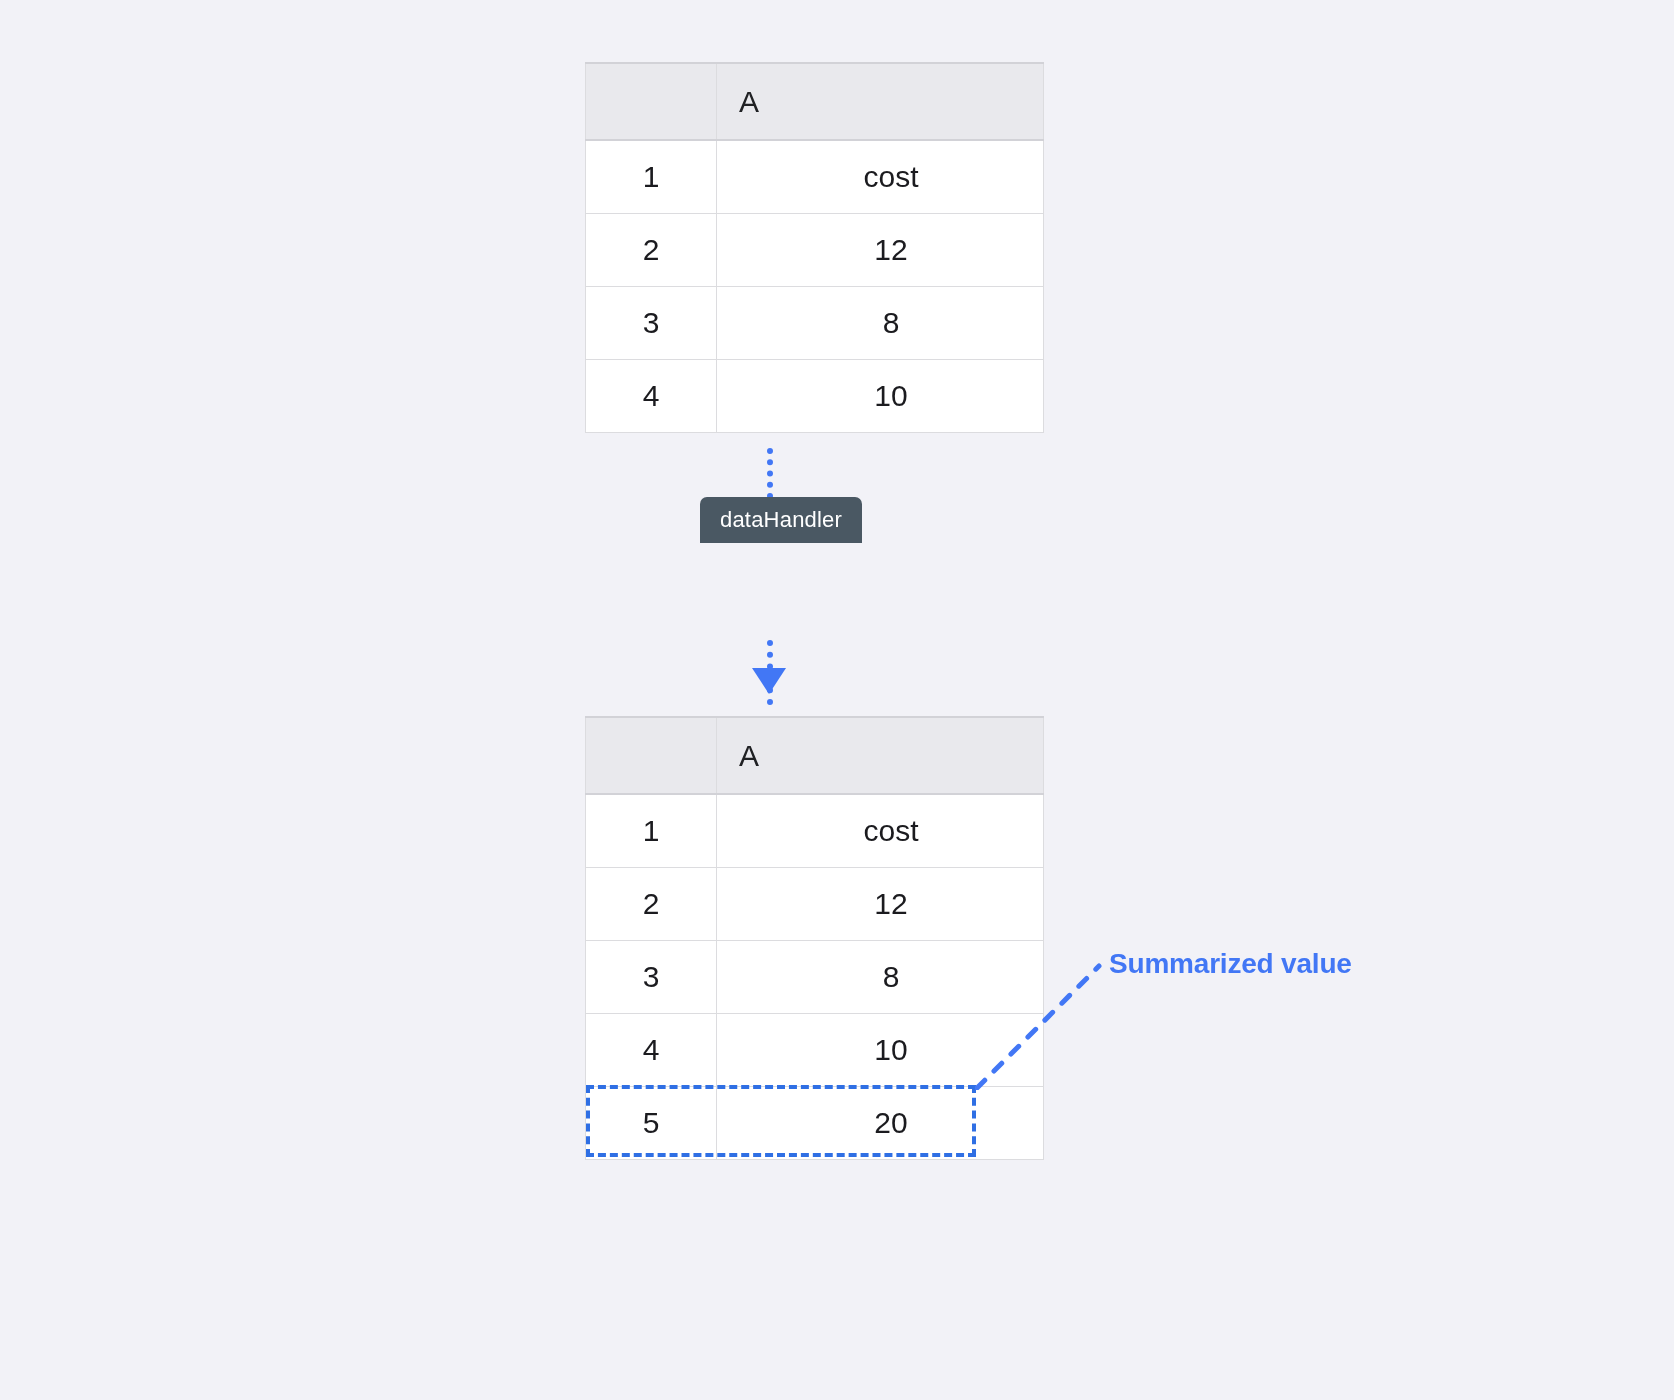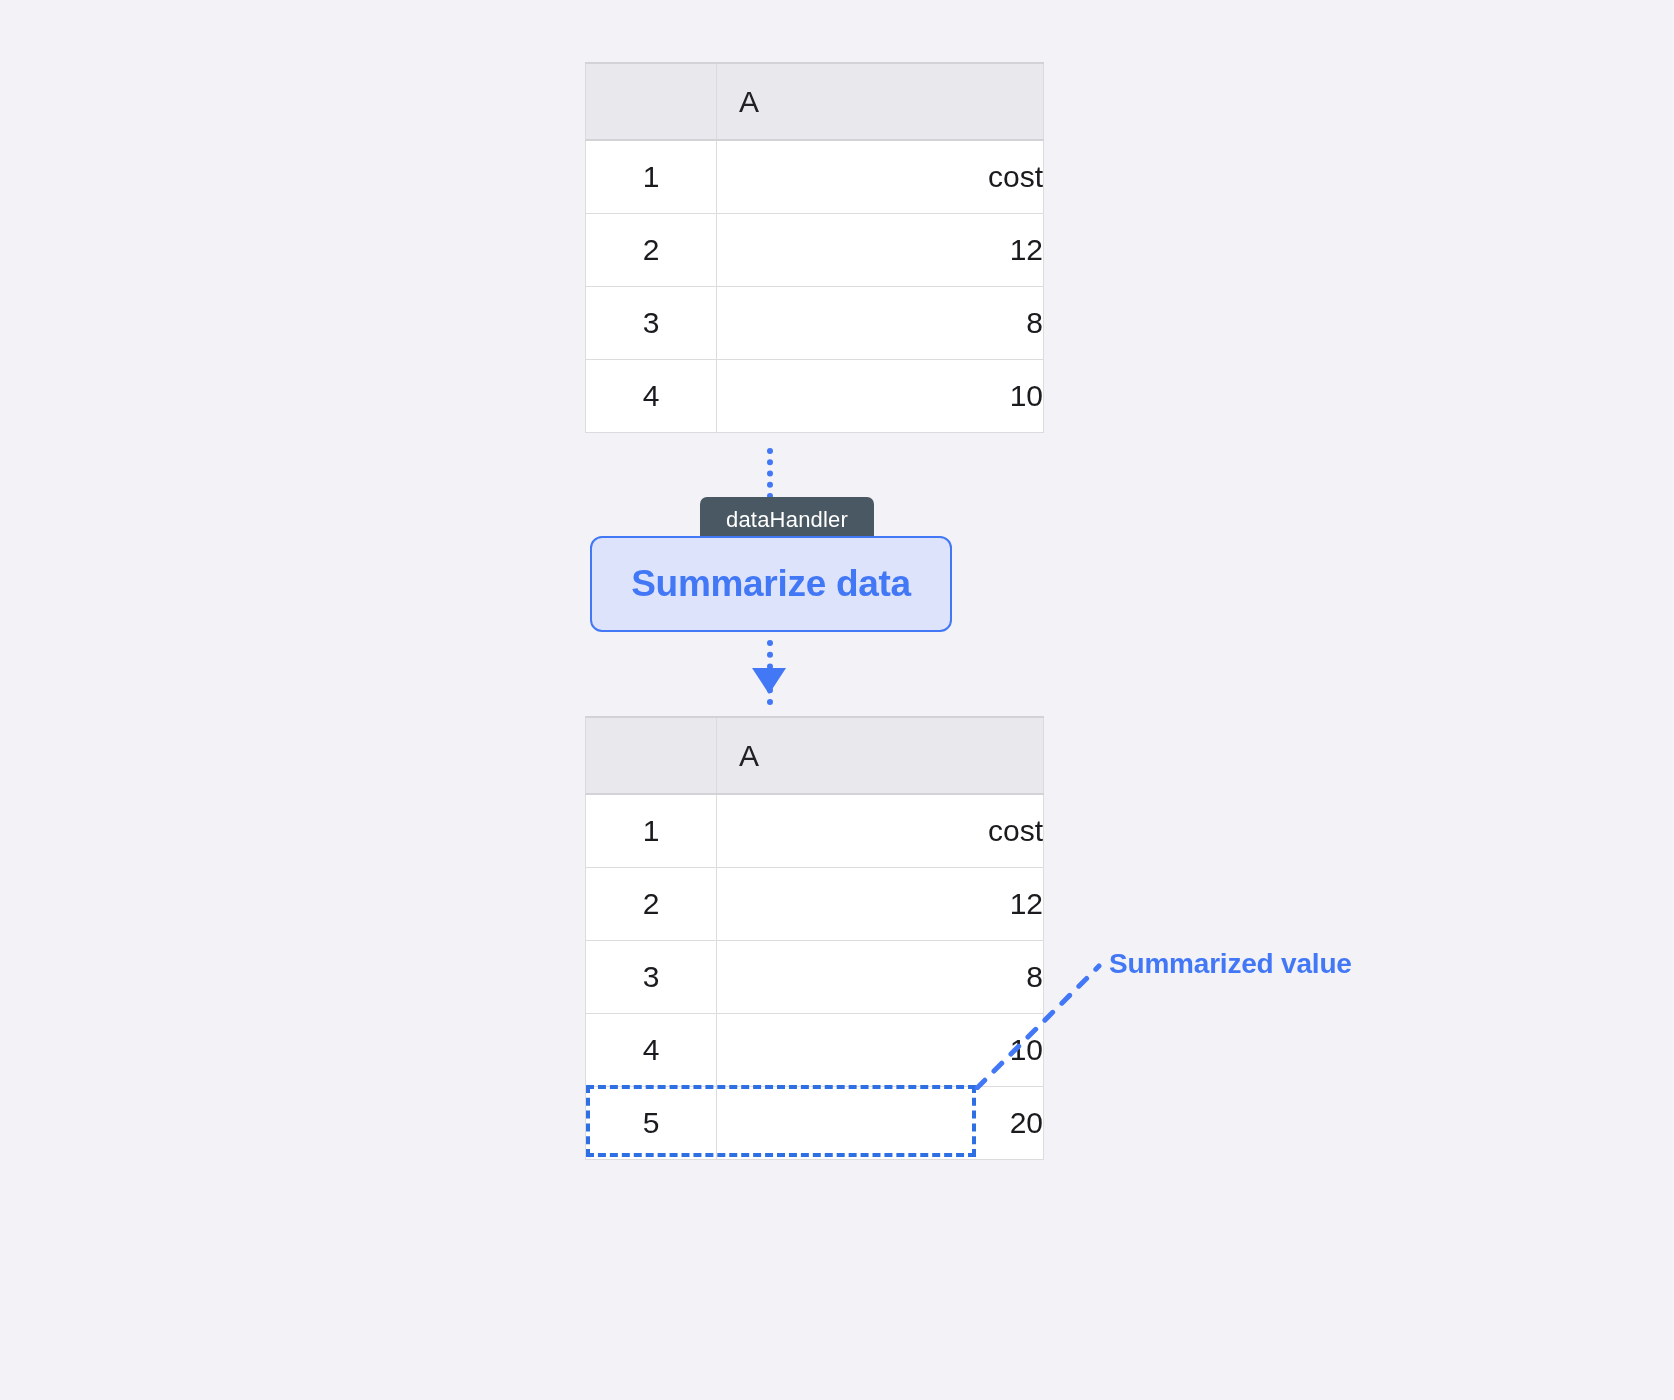--- a/index.html
+++ b/index.html
@@ -56,21 +56,21 @@
     height: 72px;
     font-size: 30px;
     color: #1b1b1f;
     font-weight: 400;
   }
   .cell-idx {
     text-align: center;
     color: #202124;
   }
   .cell-val {
-    text-align: right;
+    text-align: center;
     padding-left: 22px !important;
     border-radius: 22px;
   }
 
   #table-top    { left: 585px; top: 62px; }
   #table-bottom { left: 585px; top: 716px; }
 
   
   .row-highlight {
     position: absolute;
@@ -102,21 +102,21 @@
     border-right: 17px solid transparent;
     border-top: 26px solid #4277f5;
   }
 
   
   #handler-badge {
     position: absolute;
     left: 700px;
     top: 497px;
     height: 46px;
-    padding: 0 26px;
+    padding: 0 20px;
     background: #4a5863;
     color: #ffffff;
     font-size: 22px;
     border-radius: 7px 7px 0 0;
     display: flex;
     align-items: center;
     justify-content: center;
     letter-spacing: 0.2px;
     z-index: 2;
   }
@@ -199,23 +199,20 @@
       </tr>
     </tbody>
   </table>
 
   <div class="dotted-vline" id="vline-top"></div>
 
   <div id="handler-badge">
     <span>dataHandler</span>
   </div>
 
-  <div id="summarize-node">
-    <span id="summarize-label">Summarize data</span>
-  </div>
 
   <div class="dotted-vline" id="vline-bottom"></div>
   <div class="arrow-down"></div>
 
   <table class="data-table" id="table-bottom">
     <colgroup>
       <col class="col-idx">
         <col class="col-a">
     </colgroup>
     <thead>

